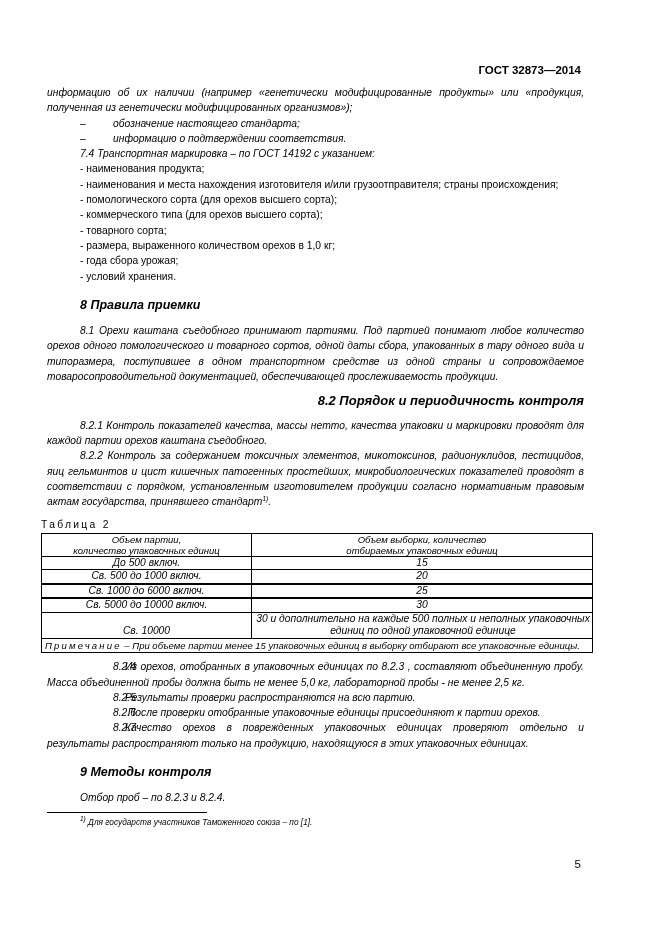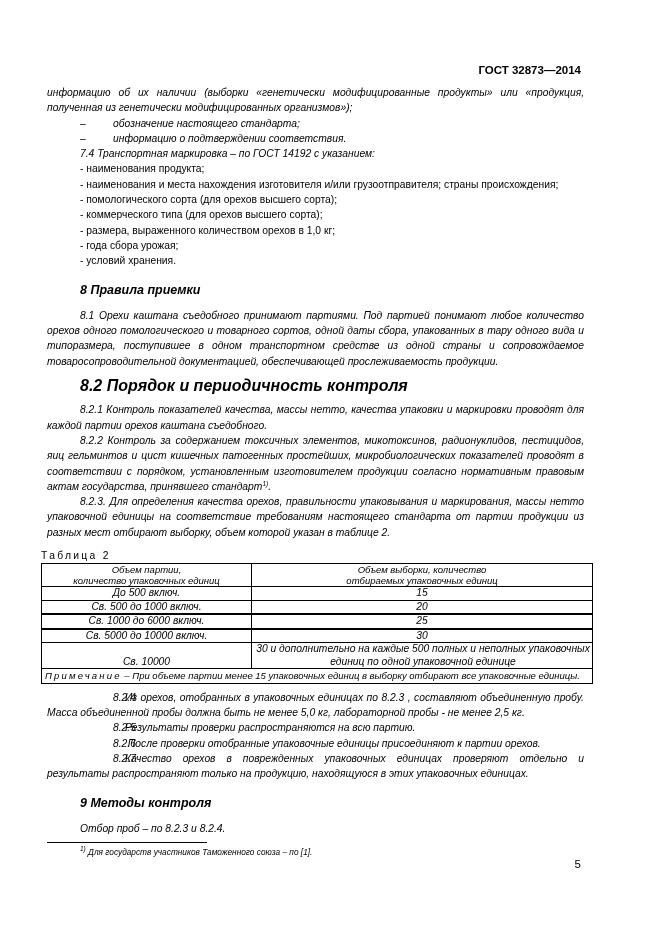--- a/index.html
+++ b/index.html
@@ -12,21 +12,21 @@
       position: absolute; right: 80px; top: 64px;
       font-size: 11.5px; font-weight: bold;
     }
     .content { position: absolute; left: 47px; top: 85px; width: 537px; font-size: 10.3px; line-height: 15.3px; }
     .p { margin: 0; text-align: justify; }
     .it { font-style: italic; }
     .ind { text-indent: 33px; }
     .dash { display: inline-block; width: 33px; }
     .dashline { padding-left: 33px; }
     .h1 { font-weight: bold; font-style: italic; font-size: 12.5px; margin: 14px 0 10px 33px; }
-    .h2 { font-weight: bold; font-style: italic; font-size: 16px; margin: 9px 0 9px 33px; }
+    .h2 { font-weight: bold; font-style: italic; font-size: 13px; margin: 9px 0 9px 33px; text-align: right; }
     .num { display: inline-block; width: 45px; }
     .gap-small { height: 6px; }
     sup { font-size: 6.5px; line-height: 0; }
 
     .tbl-caption { font-size: 10.3px; letter-spacing: 2.3px; margin: 8px 0 0 -6px; }
     table.t2 {
       border-collapse: collapse; width: 552px; margin-left: -6px;
       font-style: italic; font-size: 10.3px; line-height: 12.5px;
     }
     table.t2 td { border: 1px solid #000; text-align: center; padding: 0 2px; vertical-align: bottom; }
@@ -41,39 +41,39 @@
     .footnote { font-size: 8.3px; font-style: italic; padding-left: 33px; }
     .pagenum { position: absolute; right: 80px; top: 858px; font-size: 11.5px; }
   </style>
 </head>
 <body>
 
 <div class="page">
   <div class="header-code">ГОСТ 32873—2014</div>
 
   <div class="content">
-    <p class="p it">информацию об их наличии (выборки «генетически модифицированные продукты» или «продукция, полученная из генетически модифицированных организмов»);</p>
+    <p class="p it">информацию об их наличии (например «генетически модифицированные продукты» или «продукция, полученная из генетически модифицированных организмов»);</p>
     <div class="p it dashline"><span class="dash">–</span><span>обозначение настоящего стандарта;</span></div>
     <div class="p it dashline"><span class="dash">–</span><span>информацию о подтверждении соответствия.</span></div>
     <p class="p it ind">7.4 Транспортная маркировка – по ГОСТ 14192 с указанием:</p>
     <p class="p ind">- наименования продукта;</p>
     <p class="p ind">- наименования и места нахождения изготовителя и/или грузоотправителя; страны происхождения;</p>
     <p class="p ind">- помологического сорта (для орехов высшего сорта);</p>
     <p class="p ind">- коммерческого типа (для орехов высшего сорта);</p>
+    <p class="p ind">- товарного сорта;</p>
     <p class="p ind">- размера, выраженного количеством орехов в 1,0 кг;</p>
     <p class="p ind">- года сбора урожая;</p>
     <p class="p ind">- условий хранения.</p>
 
     <div class="h1">8 Правила приемки</div>
     <p class="p it ind">8.1 Орехи каштана съедобного принимают партиями. Под партией понимают любое количество орехов одного помологического и товарного сортов, одной даты сбора, упакованных в тару одного вида и типоразмера, поступившее в одном транспортном средстве из одной страны и сопровождаемое товаросопроводительной документацией, обеспечивающей прослеживаемость продукции.</p>
 
     <div class="h2">8.2 Порядок и периодичность контроля</div>
     <p class="p it ind">8.2.1 Контроль показателей качества, массы нетто, качества упаковки и маркировки проводят для каждой партии орехов каштана съедобного.</p>
     <p class="p it ind"><span>8.2.2 Контроль за содержанием токсичных элементов, микотоксинов, радионуклидов, пестицидов, яиц гельминтов и цист кишечных патогенных простейших, микробиологических показателей проводят в соответствии с порядком, установленным изготовителем продукции согласно нормативным правовым актам государства, принявшего стандарт</span><sup>1)</sup><span>.</span></p>
-    <p class="p it ind">8.2.3. Для определения качества орехов, правильности упаковывания и маркирования, массы нетто упаковочной единицы на соответствие требованиям настоящего стандарта от партии продукции из разных мест отбирают выборку, объем которой указан в таблице 2.</p>
 
     <div class="tbl-caption">Таблица 2</div>
     <table class="t2">
       <tbody>
           <tr>
         <td class="c1 hdr-small">
           <span style="white-space:pre-line">Объем партии,
 количество упаковочных единиц</span>
         </td>
         <td class="hdr-small">

